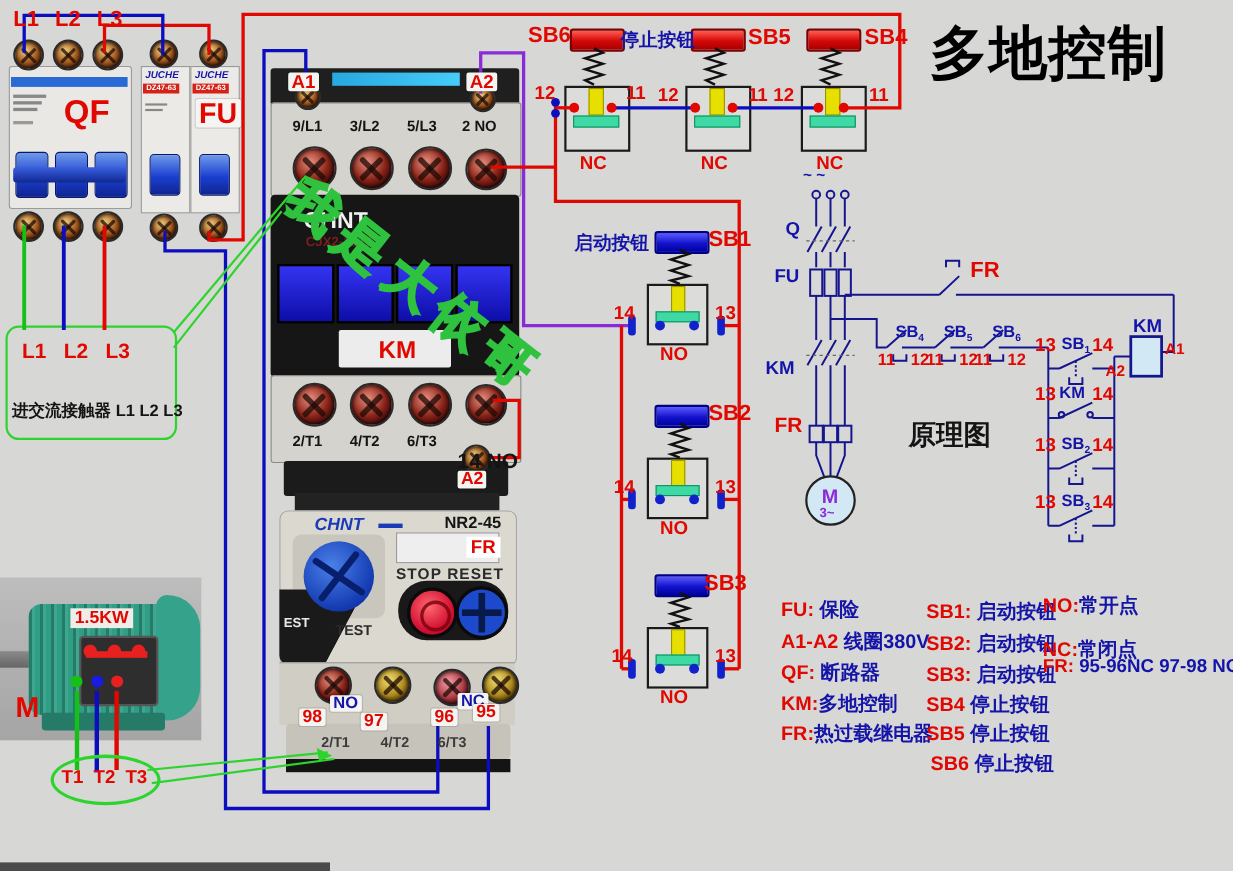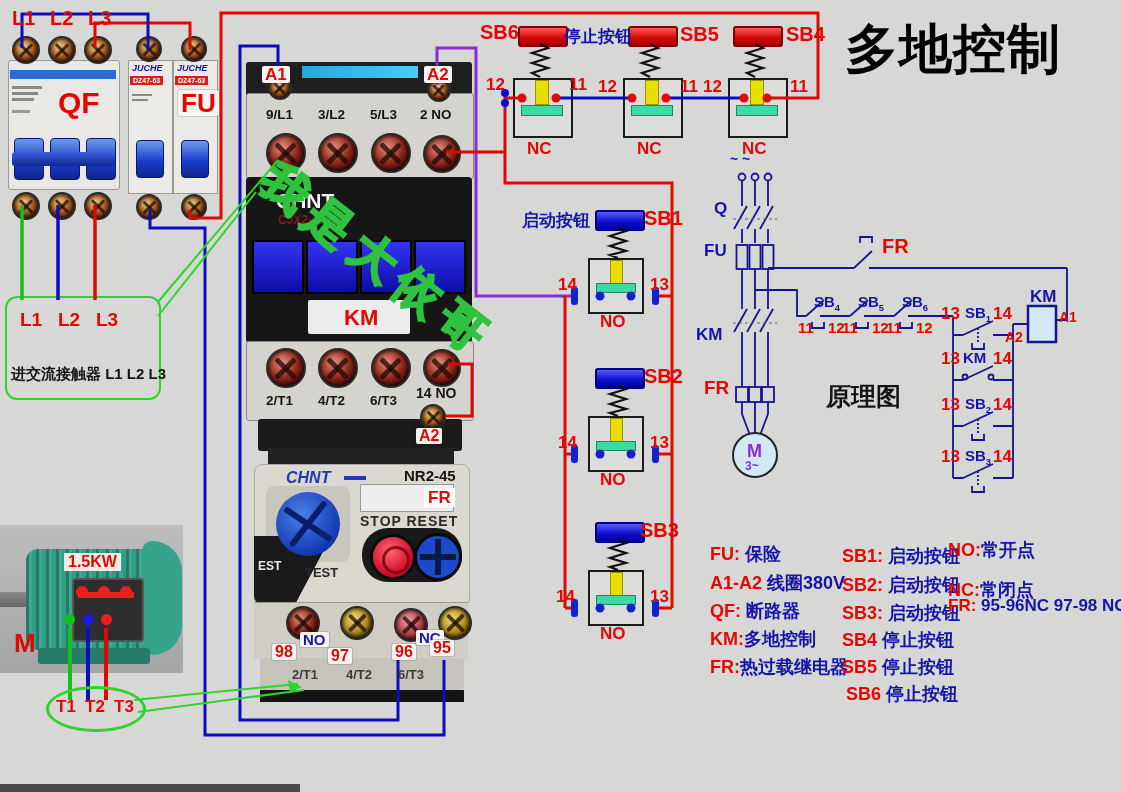--- a/index.html
+++ b/index.html
@@ -237,21 +237,21 @@
     <div class="box" style="left:308px;top:300px;width:102px;height:34px;background:#ececec;border-radius:2px;z-index:2;"></div>
     <div class="lbl red" style="left:344px;top:307px;font-size:22px;z-index:6;">KM</div>
     <div class="box" style="left:246px;top:341px;width:226px;height:78px;background:#d5d3cd;border:1px solid #8a8a8a;border-radius:3px;"></div>
     <div class="screw maroon" style="left:266px;top:348px;width:36px;height:36px;"></div>
     <div class="screw maroon" style="left:318px;top:348px;width:36px;height:36px;"></div>
     <div class="screw maroon" style="left:371px;top:348px;width:36px;height:36px;"></div>
     <div class="screw maroon" style="left:423px;top:349px;width:34px;height:34px;"></div>
     <div class="lbl blk" style="left:266px;top:394px;font-size:13.5px;">2/T1</div>
     <div class="lbl blk" style="left:318px;top:394px;font-size:13.5px;">4/T2</div>
     <div class="lbl blk" style="left:370px;top:394px;font-size:13.5px;">6/T3</div>
-    <div class="lbl blk" style="left:416px;top:386px;font-size:14px;">14 NO</div>
+    <div class="lbl blk" style="left:416px;top:410px;font-size:19px;">14 NO</div>
     <div class="box" style="left:258px;top:419px;width:204px;height:32px;background:#1b1b1b;border-radius:3px;"></div>
     <div class="screw" style="left:420px;top:404px;width:22px;height:22px;z-index:3;"></div>
     <div class="lbl red chip" style="left:416px;top:428px;font-size:16px;z-index:6;">A2</div>
   </div>
 
   <div>
     <div class="box" style="left:268px;top:448px;width:186px;height:16px;background:#222;"></div>
     <div class="box" style="left:254px;top:464px;width:214px;height:140px;background:#dbd8cf;border:1px solid #a8a8a8;border-radius:8px;"></div>
     <div class="lbl" style="left:286px;top:470px;font-size:16px;color:#1a3ab8;font-style:italic;">CHNT</div>
     <div class="box" style="left:344px;top:476px;width:22px;height:4px;background:#1a3ab8;"></div>

